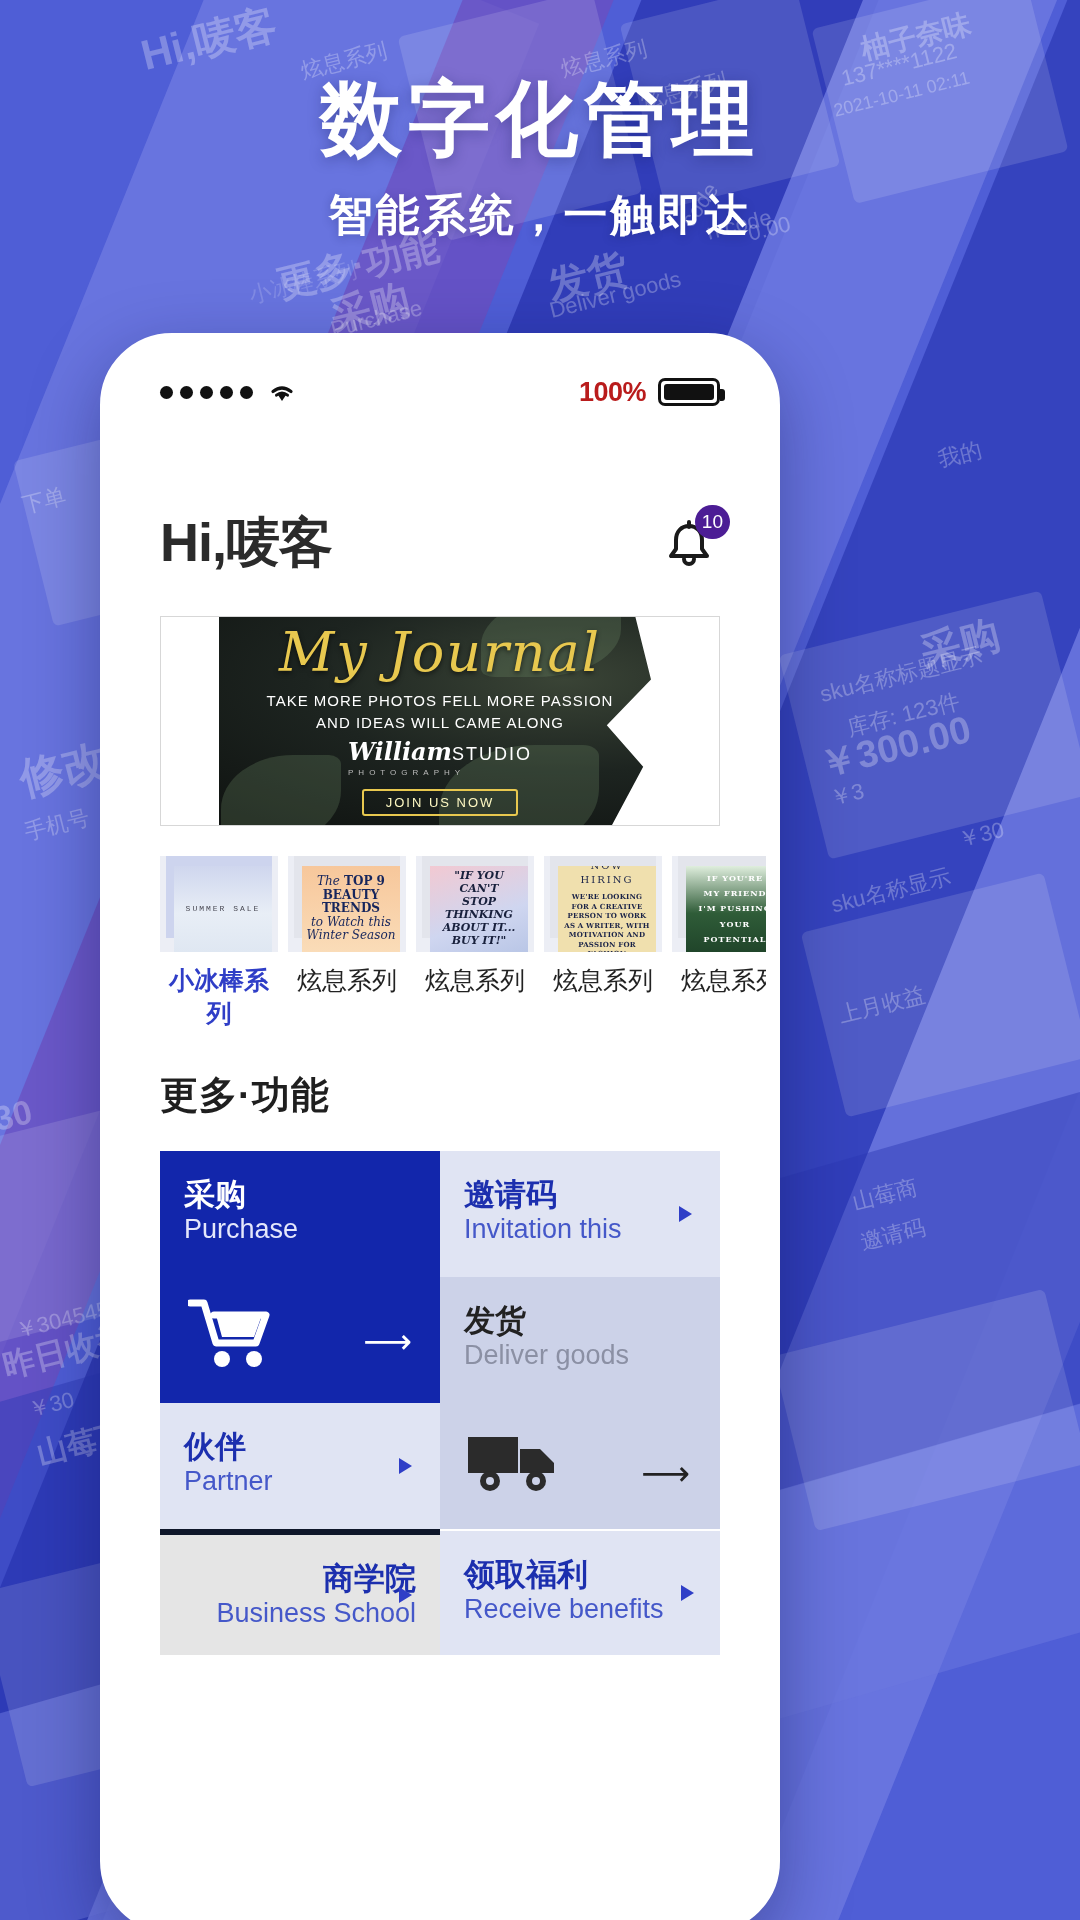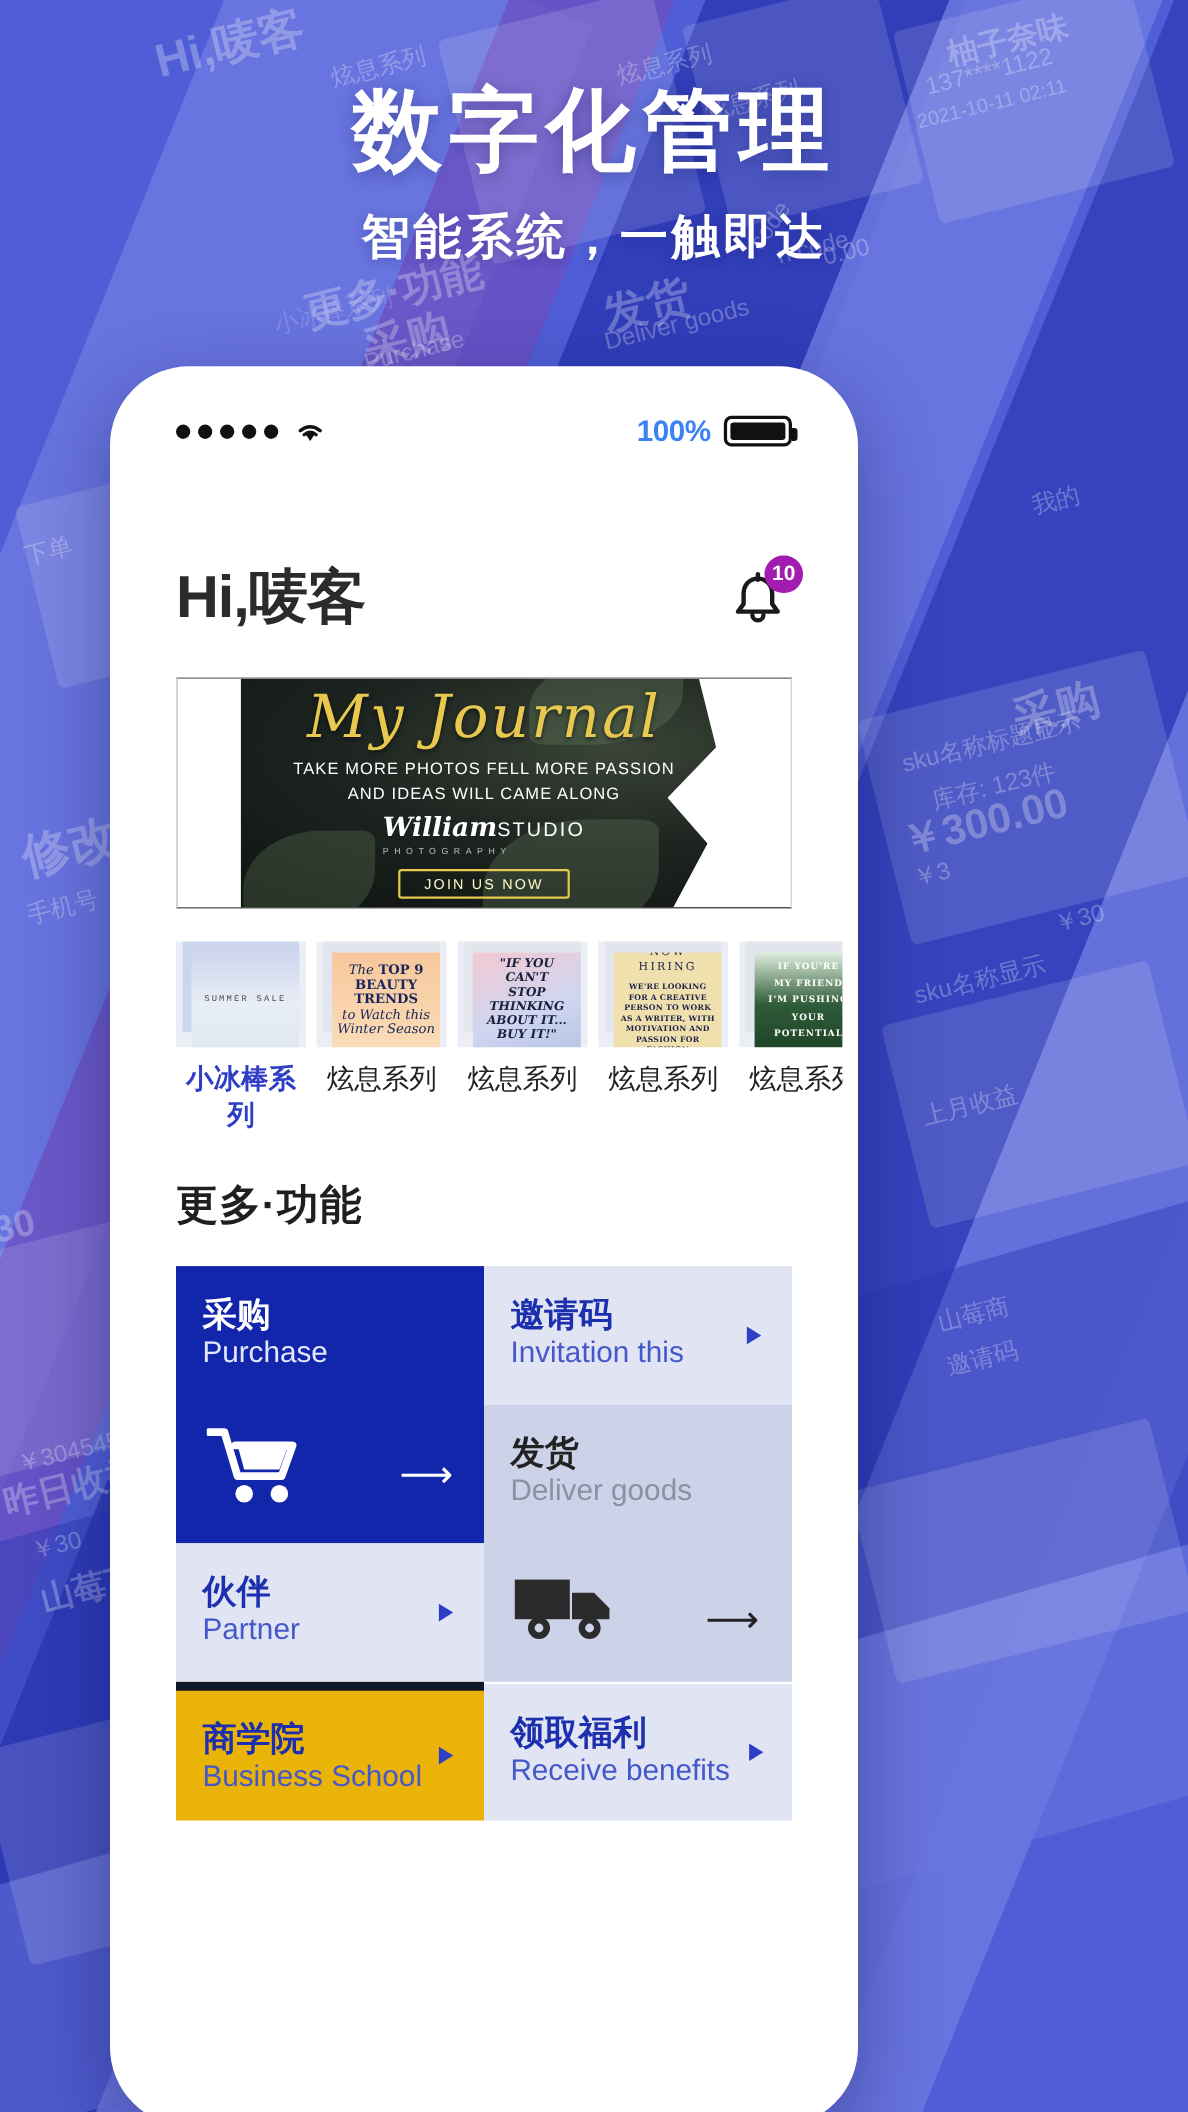--- a/index.html
+++ b/index.html
@@ -66,21 +66,21 @@
   .dots { display:flex; gap:7px; align-items:center; }
   .dots i { width:13px; height:13px; border-radius:50%; background:#111; display:block; }
   .wifi { margin-left:14px; position:relative; width:28px; height:22px; }
   .wifi svg { display:block; }
   .notch {
     position:absolute; left:50%; transform:translateX(-50%); top:0;
     width:300px; height:48px; background:#fff; border-radius:0 0 26px 26px;
     z-index:5;
   }
   .st-right { display:flex; align-items:center; gap:12px; }
-  .st-right .pct { font-size:27px; font-weight:bold; color:#3b82f6; letter-spacing:-.5px;}
+  .st-right .pct { font-size:27px; font-weight:bold; color:#b91c1c; letter-spacing:-.5px;}
   .batt {
     width:62px; height:28px; border:3px solid #111; border-radius:7px;
     position:relative; padding:3px;
   }
   .batt:after {
     content:""; position:absolute; right:-8px; top:8px; width:5px; height:12px;
     background:#111; border-radius:0 3px 3px 0;
   }
   .batt i { display:block; height:100%; width:100%; background:#111; border-radius:3px; }
 
@@ -88,21 +88,21 @@
   #greeting {
     display:flex; align-items:center; justify-content:space-between;
     padding:88px 46px 28px 46px;
   }
   #greeting .hi { font-size:54px; font-weight:bold; color:#2b2b2b; letter-spacing:-1px; }
   .bellwrap { position:relative; width:62px; height:62px; }
   .bellwrap svg { display:block; }
   .badge {
     position:absolute; right:-10px; top:-8px;
     min-width:34px; height:34px; border-radius:17px;
-    background:#a21caf; color:#fff; font-size:19px; font-weight:bold;
+    background:#4c1d95; color:#fff; font-size:19px; font-weight:normal;
     display:flex; align-items:center; justify-content:center;
     padding:0 7px;
   }
 
   
   #banner {
     margin:8px 46px 0 46px; height:210px;
     border:1px solid #d7d7d7;
     background:#0b0b0b;
     position:relative; overflow:hidden;
@@ -203,21 +203,21 @@
   .c-purchase .longarrow { position:absolute; right:28px; bottom:42px; color:#fff; font-size:34px; }
   .c-invite { grid-column:2; grid-row:1; background:#e0e4f3; }
   .c-invite .ch, .c-partner .ch, .c-school .ch, .c-benefit .ch { color:#1c2fae; }
   .c-invite .en, .c-partner .en, .c-school .en, .c-benefit .en { color:#4558c9; }
   .c-deliver { grid-column:2; grid-row:2 / span 2; background:#ccd2e8; }
   .c-deliver .ch { color:#222; }
   .c-deliver .en { color:#8b90a4; }
   .c-deliver .truck { position:absolute; left:26px; bottom:30px; }
   .c-deliver .longarrow { position:absolute; right:30px; bottom:36px; color:#222; font-size:34px; }
   .c-partner { grid-column:1; grid-row:3; background:#e0e4f3; }
-  .c-school  { grid-column:1; grid-row:4; background:#eab308; border-top:8px solid #0f172a; }
+  .c-school  { grid-column:1; grid-row:4; background:#e5e5e5; border-top:6px solid #0f172a;text-align:right; }
   .c-benefit { grid-column:2; grid-row:4; background:#e0e4f3; border-top:2px solid #fff; }
   .tri { width:0;height:0;border-left:13px solid #2f3ec7;border-top:8px solid transparent;border-bottom:8px solid transparent; }
   .c-invite .tri { position:absolute; right:28px; top:50%; transform:translateY(-50%); }
   .c-partner .tri { position:absolute; right:28px; top:50%; transform:translateY(-50%); }
   .c-school .tri { position:absolute; right:28px; top:50%; transform:translateY(-50%); }
   .c-benefit .tri { position:absolute; right:26px; top:50%; transform:translateY(-50%); }
 </style>
 </head>
 <body>
 

